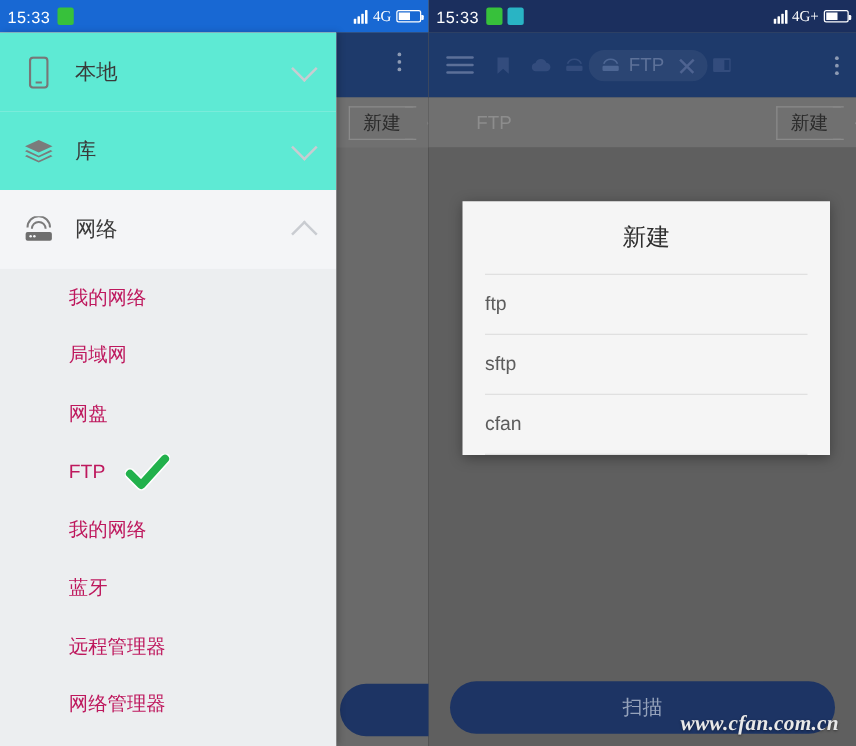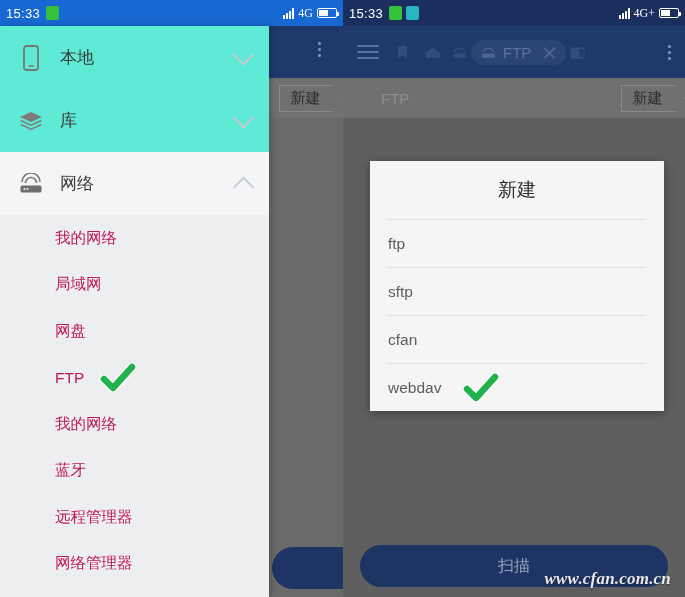--- a/index.html
+++ b/index.html
@@ -289,24 +289,15 @@
       </div>
       <div class="dlg-sep"></div>
       <div class="dlg-item">
         <span class="dlg-lbl">sftp</span>
       </div>
       <div class="dlg-sep"></div>
       <div class="dlg-item">
         <span class="dlg-lbl">cfan</span>
       </div>
       <div class="dlg-sep"></div>
-      <div class="dlg-item">
-        <span class="dlg-lbl">webdav</span>
-        <span class="tick" style="margin-left:22px">
-          <svg width="36" height="30" viewBox="0 0 36 30">
-            <path d="M4 16 L13 25 L32 4" fill="none" stroke="#ffffff" stroke-width="9" stroke-linecap="round" stroke-linejoin="round"></path>
-            <path d="M4 16 L13 25 L32 4" fill="none" stroke="#22b14c" stroke-width="6.5" stroke-linecap="round" stroke-linejoin="round"></path>
-          </svg>
-        </span>
-      </div>
     </div>
   </div>
 </div>
 
 </body></html>

